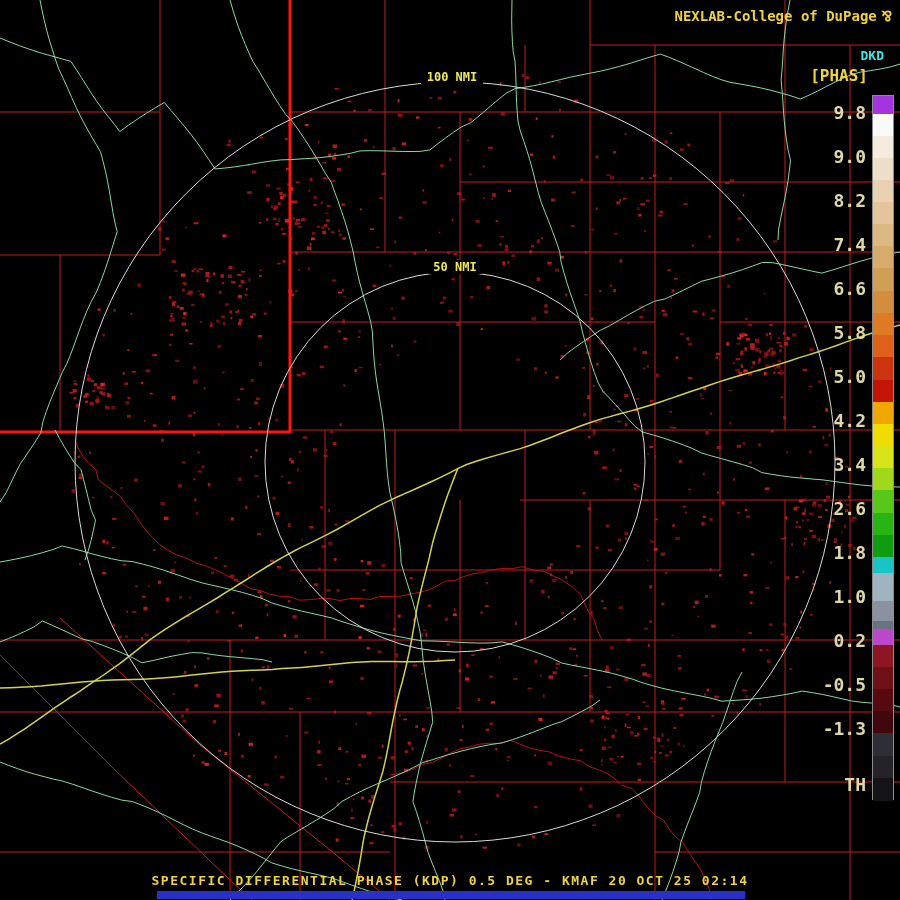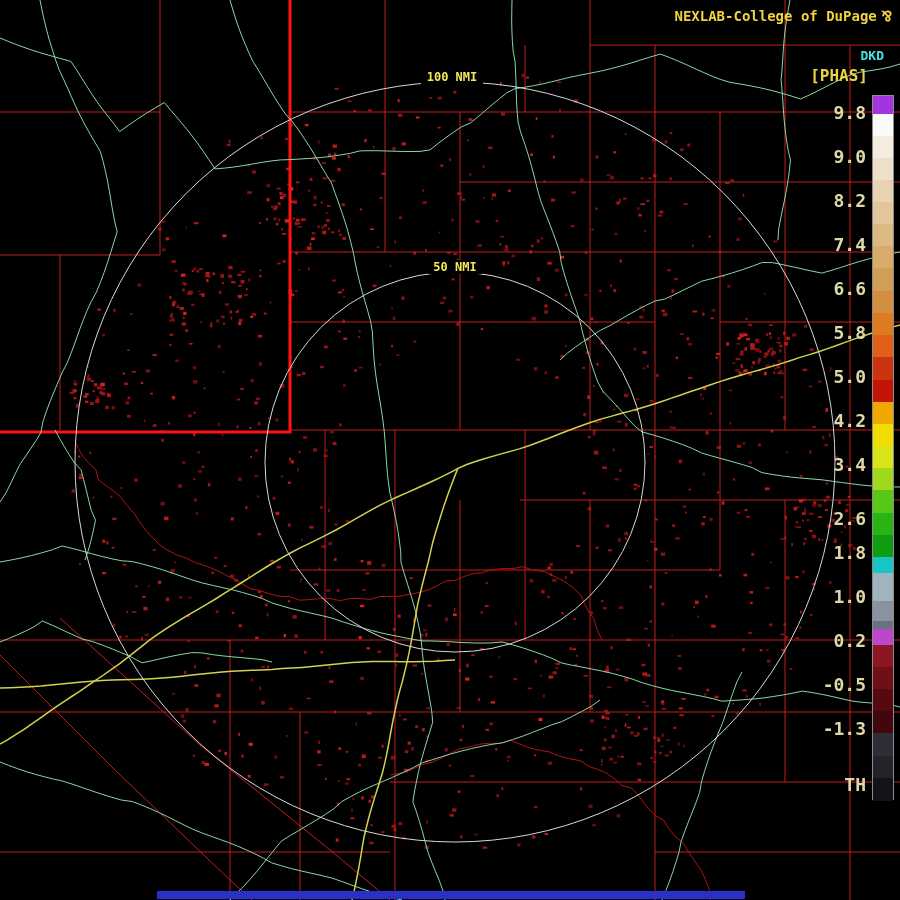--- a/index.html
+++ b/index.html
@@ -1226,23 +1226,24 @@
       </div>
   <span class="cb-tick" style="top: 10px;">9.8</span>
       <span class="cb-tick" style="top: 54px;">9.0</span>
       <span class="cb-tick" style="top: 98px;">8.2</span>
       <span class="cb-tick" style="top: 142px;">7.4</span>
       <span class="cb-tick" style="top: 186px;">6.6</span>
       <span class="cb-tick" style="top: 230px;">5.8</span>
       <span class="cb-tick" style="top: 274px;">5.0</span>
       <span class="cb-tick" style="top: 318px;">4.2</span>
       <span class="cb-tick" style="top: 362px;">3.4</span>
-      <span class="cb-tick" style="top: 416px;">2.6</span>
+      <span class="cb-tick" style="top: 406px;">2.6</span>
       <span class="cb-tick" style="top: 450px;">1.8</span>
       <span class="cb-tick" style="top: 494px;">1.0</span>
       <span class="cb-tick" style="top: 538px;">0.2</span>
       <span class="cb-tick" style="top: 582px;">-0.5</span>
       <span class="cb-tick" style="top: 626px;">-1.3</span>
       <span class="cb-tick" style="top: 682px;">TH</span>
     </div>
 
+  <div id="status-text">SPECIFIC DIFFERENTIAL PHASE (KDP) 0.5 DEG - KMAF 20 OCT 25 02:14</div>
   <div id="status-underline" style="background: rgb(40, 48, 200);"></div>
 </div>
 
 </body></html>

